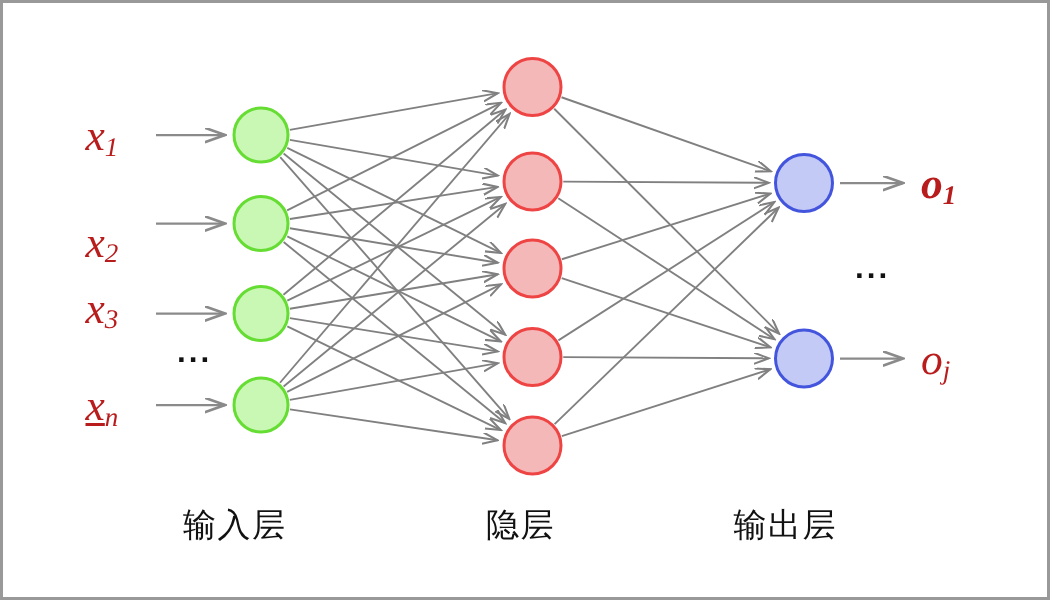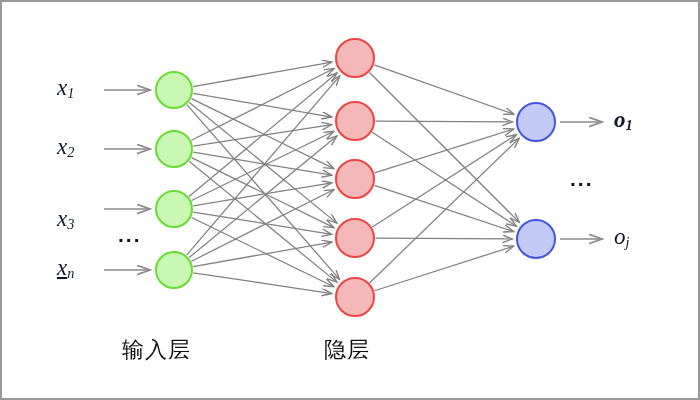--- a/index.html
+++ b/index.html
@@ -30,22 +30,22 @@
     font-family: Liberation Mono, monospace;
     font-size: 22px;
     color: #111111;
     white-space: nowrap;
     letter-spacing: 1px;
   }
   .var-label {
     position: absolute;
     font-family: "Liberation Serif", serif;
     font-style: italic;
-    font-size: 23px;
-    color: #0f172a;
+    font-size: 29px;
+    color: #b91c1c;
     white-space: nowrap;
   }
   .var-label sub {
     font-size: 0.62em;
     font-style: italic;
     vertical-align: -0.22em;
     letter-spacing: 0;
   }
   .ellipsis-dots {
     position: absolute;
@@ -121,26 +121,27 @@
         <circle cx="353" cy="119" r="19" fill="#f5b8b8" stroke="#ee4444" stroke-width="2"></circle>
         <circle cx="353" cy="177" r="19" fill="#f5b8b8" stroke="#ee4444" stroke-width="2"></circle>
         <circle cx="353" cy="236" r="19" fill="#f5b8b8" stroke="#ee4444" stroke-width="2"></circle>
         <circle cx="353" cy="295" r="19" fill="#f5b8b8" stroke="#ee4444" stroke-width="2"></circle>
         <circle cx="534" cy="120" r="19" fill="#c3caf5" stroke="#4455dd" stroke-width="2"></circle>
         <circle cx="534" cy="237" r="19" fill="#c3caf5" stroke="#4455dd" stroke-width="2"></circle>
       </g>
   </svg>
 
   <div class="var-label" id="lbl-in-0" style="left: 55px; top: 73px;"><span>x</span><sub>1</sub></div>
-  <div class="var-label" id="lbl-in-1" style="left: 55px; top: 132px; text-align: right;"><span>x</span><sub>2</sub></div>
-  <div class="var-label" id="lbl-in-2" style="left: 55px; top: 204px;"><span>x</span><sub>3</sub></div>
+  <div class="var-label" id="lbl-in-1" style="left: 55px; top: 144px; text-align: right;"><span>x</span><sub>2</sub></div>
+  <div class="var-label" id="lbl-in-2" style="left: 55px; top: 188px;"><span>x</span><sub>3</sub></div>
   <div class="var-label" id="lbl-in-3" style="left: 55px; top: 253px; text-decoration: underline;"><span>x</span><sub>n</sub></div>
 
   <div class="var-label" id="lbl-out-0" style="left: 612px; top: 105px; font-weight: bold;"><span>o</span><sub>1</sub></div>
   <div class="var-label" id="lbl-out-1" style="left: 612px; top: 222px; text-align: right;"><span>o</span><sub>j</sub></div>
 
   <div class="ellipsis-dots" id="ell-0" style="left: 116px; top: 222px;">...</div>
   <div class="ellipsis-dots" id="ell-1" style="left: 568px; top: 166px;">...</div>
 
   <div class="layer-label" id="cap-0" style="left: 120px; top: 333px;">输入层</div>
   <div class="layer-label" id="cap-1" style="left: 322px; top: 333px; text-align: right;">隐层</div>
+  <div class="layer-label" id="cap-2" style="left: 487px; top: 333px;">输出层</div>
 
 </div>
 
 </body></html>

